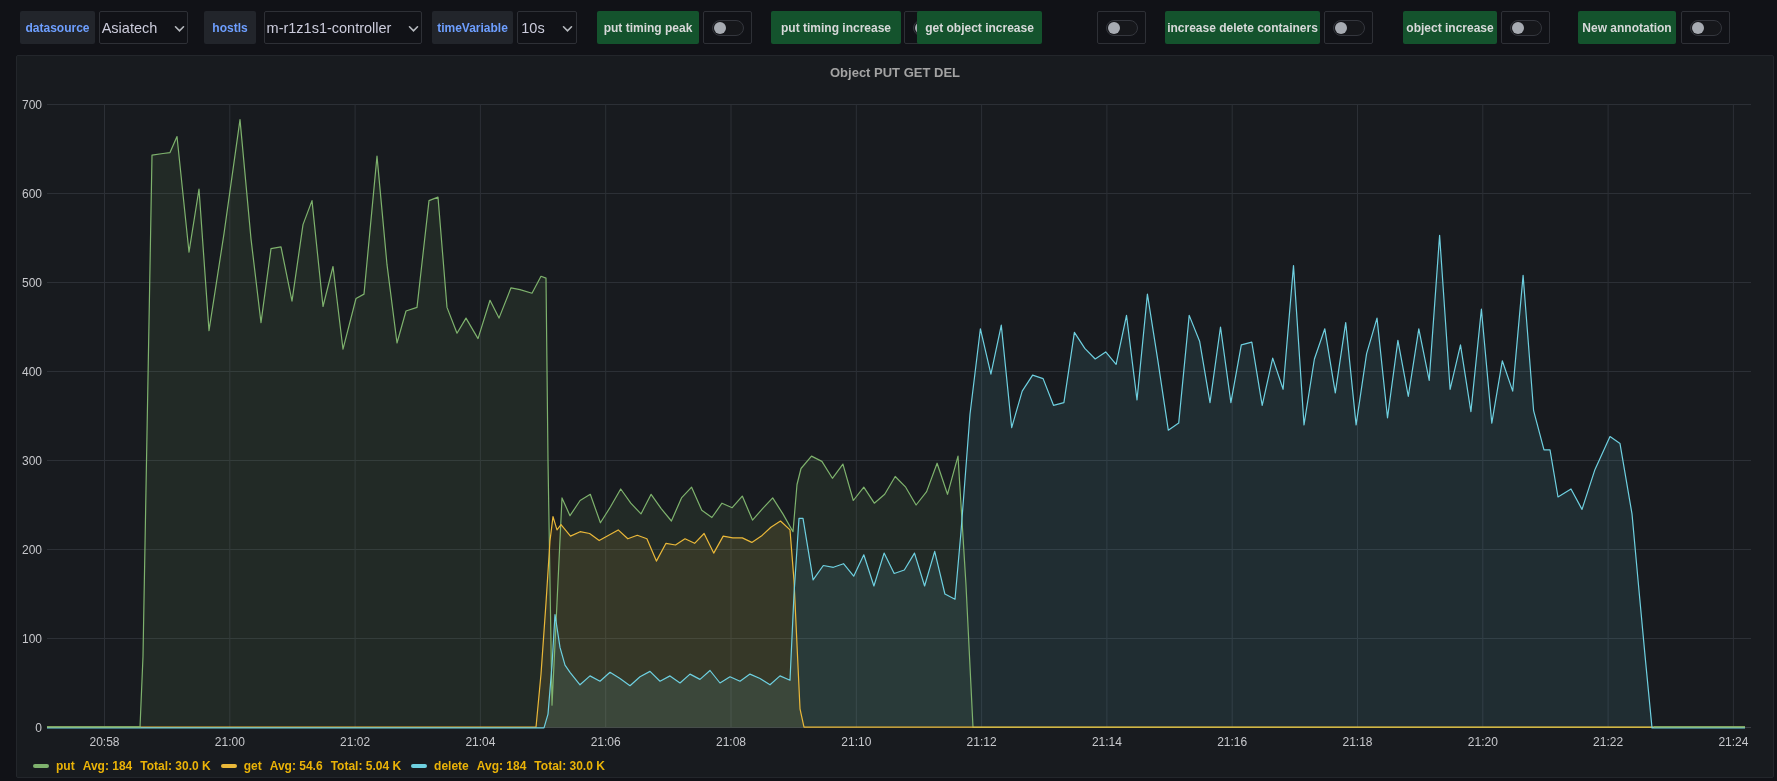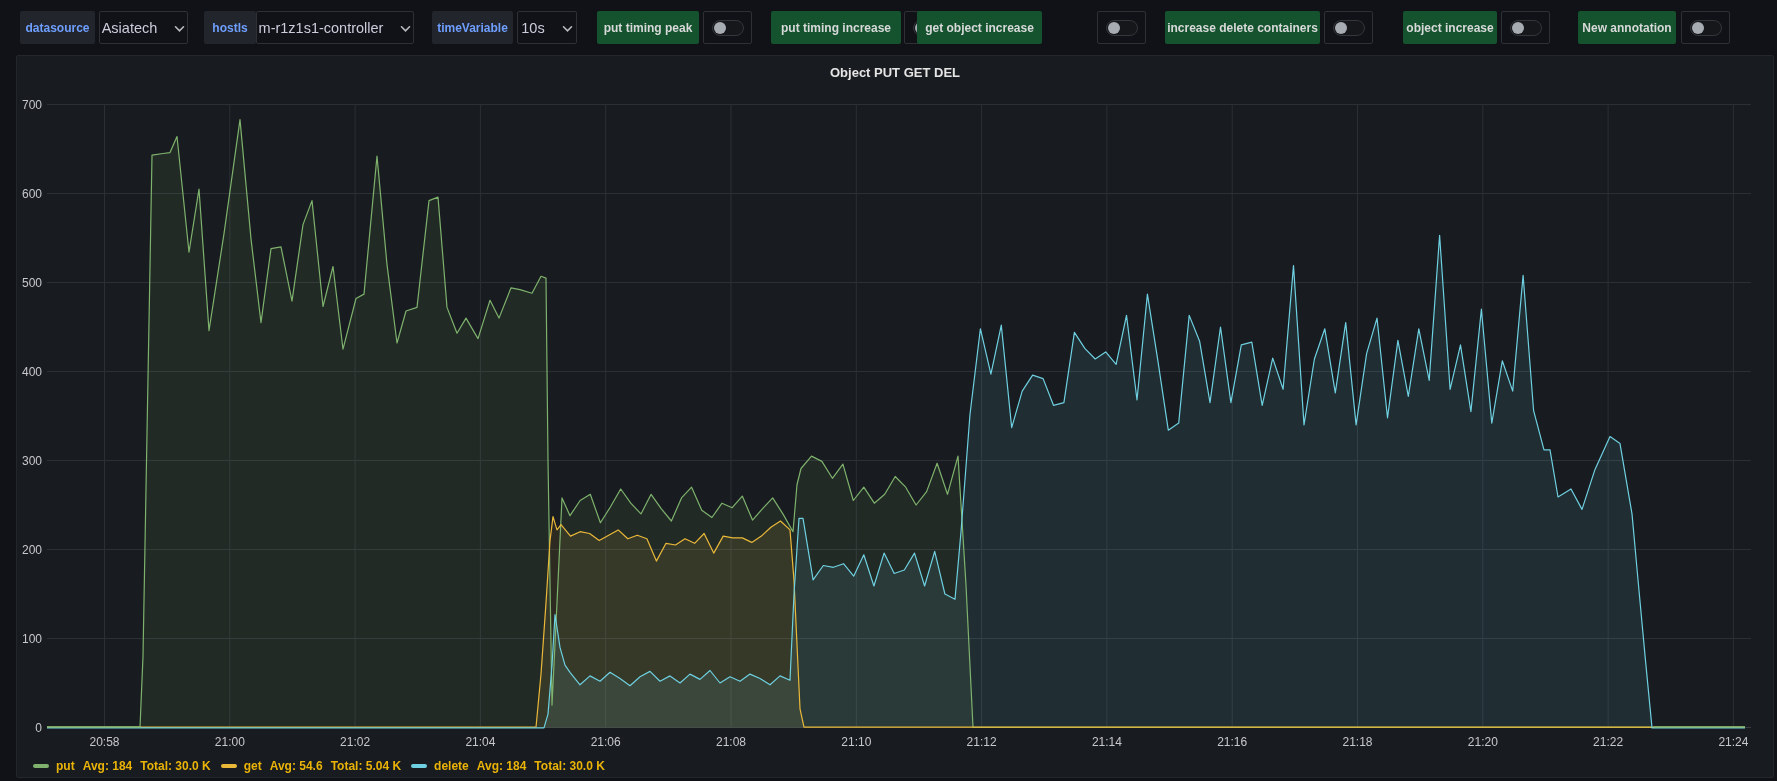--- a/index.html
+++ b/index.html
@@ -10,40 +10,40 @@
 .tlbl { background:#14532d; color:#d8d9da; font-size:12px; font-weight:700; }
 .val { background:#111217; border:1px solid #2e3036; color:#ccccdc; font-size:14.5px;gap:8px; }
 .val span { white-space:nowrap; }
 .chev { margin-left:9px; margin-top:2px; }
 .tog { width:49px; border:1px solid #2e3036; background:#111217; justify-content:flex-start; }
 .pill { width:32px; height:16px; border-radius:8px; background:#16171b; border:1px solid #34363d;
   margin-left:8px; position:relative; }
 .knob { position:absolute; left:1px; top:1px; width:12px; height:12px; border-radius:50%; background:#a7abb2; }
 .panel { position:absolute; left:16px; top:55px; width:1758px; height:723px;
   background:#181b1f; border:1px solid #23262b; border-radius:2px; }
-.title { position:absolute; left:0; right:0; top:9px; text-align:center; color:#e5e5e5;
+.title { position:absolute; left:0; right:0; top:9px; text-align:center; color:#a3a3a3;
   font-size:13px; font-weight:700; }
 .legend { position:absolute; left:33px; top:759px; height:13px; color:#eab308; font-size:12px;
   display:flex; align-items:center; white-space:nowrap;font-weight:bold; }
 .sw { width:16px; height:4px; border-radius:2px; display:inline-block; margin-right:7px; }
 .sw2 { margin-left:2px; }
 .ln { margin-right:8px; }
 .li { margin-right:8px; }
 </style></head>
 <body>
 <div class="wrap">
 <div class="lbl" style="left:20px;width:75px">datasource</div>
 <div class="val" style="left:99px;width:89px">
       <span>Asiatech</span>
       <svg class="chev" width="11" height="8" viewBox="0 0 11 8">
         <path d="M1.5 1.8 L5.5 5.8 L9.5 1.8" fill="none" stroke="#b7babf" stroke-width="1.6" stroke-linecap="round"></path>
       </svg>
     </div>
 <div class="lbl" style="left:204px;width:52px">hostls</div>
-<div class="val" style="left:256px;width:158px">
+<div class="val" style="left:264px;width:158px">
       <span>m-r1z1s1-controller</span>
       <svg class="chev" width="11" height="8" viewBox="0 0 11 8">
         <path d="M1.5 1.8 L5.5 5.8 L9.5 1.8" fill="none" stroke="#b7babf" stroke-width="1.6" stroke-linecap="round"></path>
       </svg>
     </div>
 <div class="lbl" style="left:432px;width:81px">timeVariable</div>
 <div class="val" style="left:517px;width:60px">
       <span>10s</span>
       <svg class="chev" width="11" height="8" viewBox="0 0 11 8">
         <path d="M1.5 1.8 L5.5 5.8 L9.5 1.8" fill="none" stroke="#b7babf" stroke-width="1.6" stroke-linecap="round"></path>

